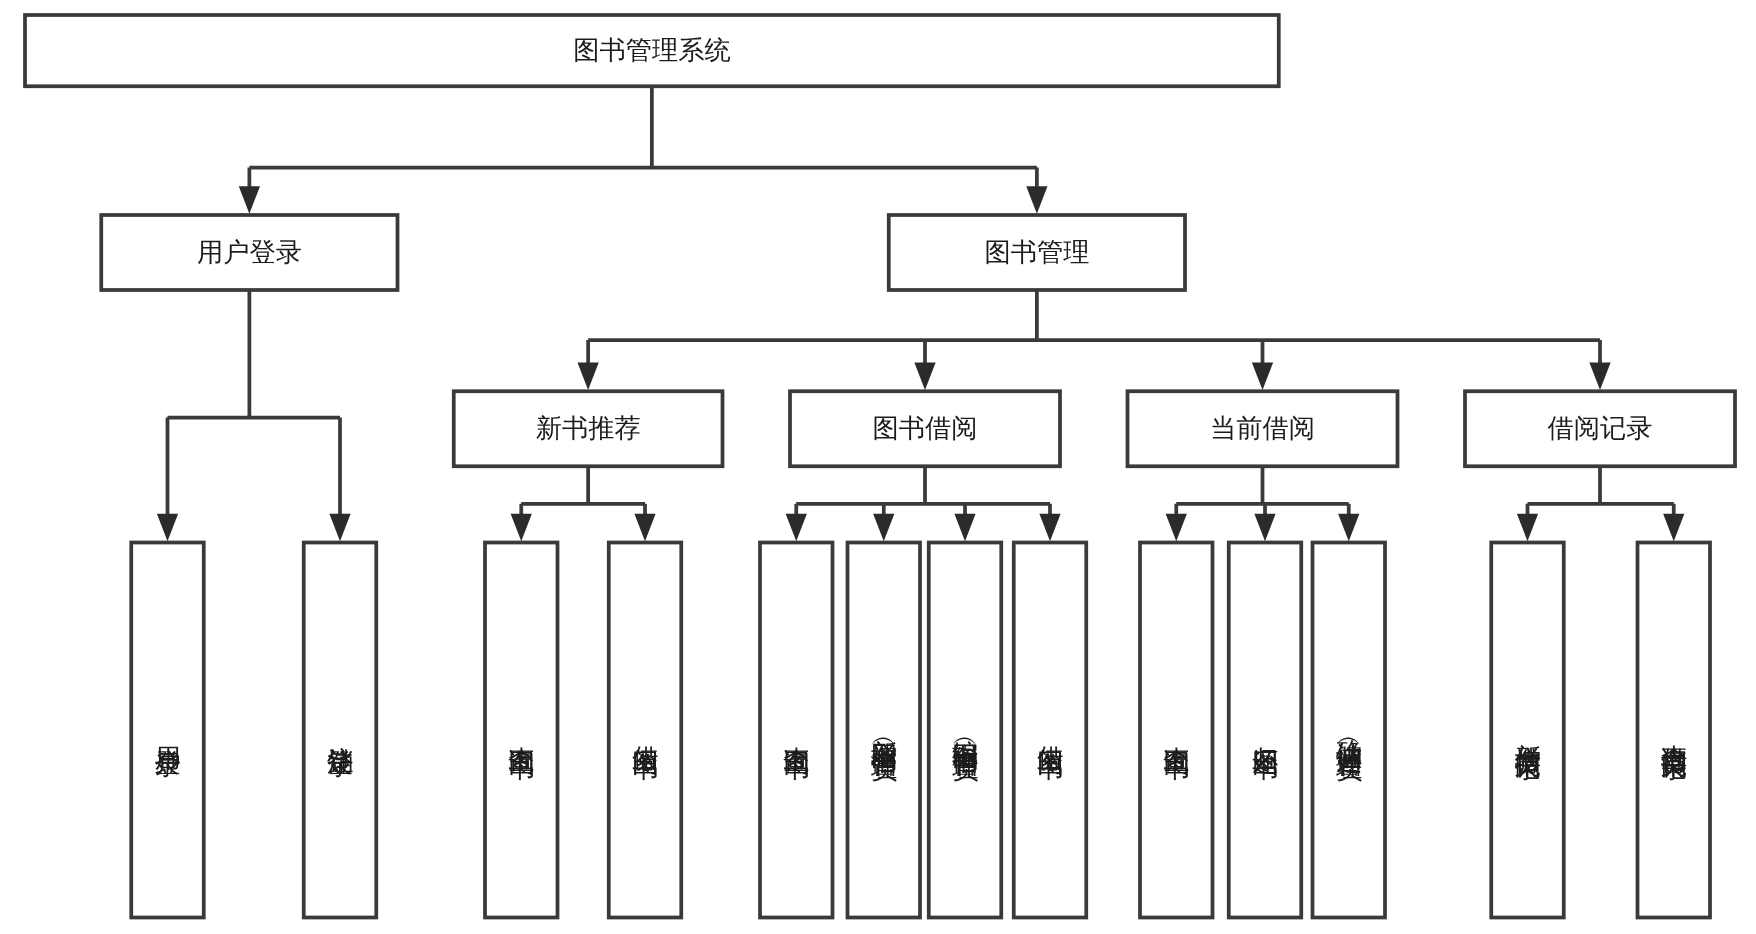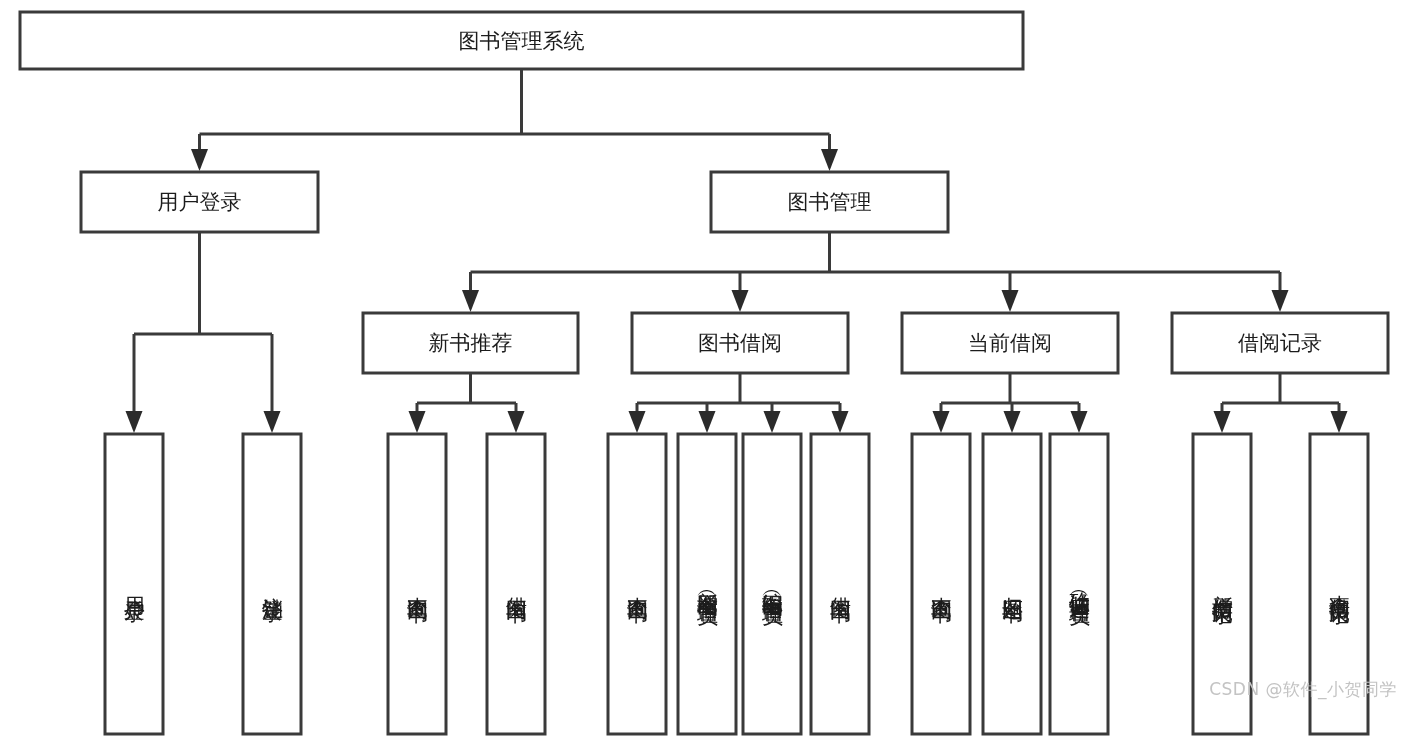--- a/index.html
+++ b/index.html
@@ -203,14 +203,13 @@
       <div class="node-label-v-wrap" style="left: 1050px; top: 434px; width: 58px; height: 300px;">
         <span class="node-label-v">确认归还（管理员）</span>
       </div>
       <div class="node-label-v-wrap" style="left: 1193px; top: 434px; width: 58px; height: 300px;">
         <span class="node-label-v">新增借阅记录</span>
       </div>
       <div class="node-label-v-wrap" style="left: 1310px; top: 434px; width: 58px; height: 300px;">
         <span class="node-label-v">查询借阅记录</span>
       </div>
     </div>
-  <div id="watermark" style="color: rgb(195, 195, 195);">CSDN @软件_小贺同学</div>
 </div>
 
 </body></html>

